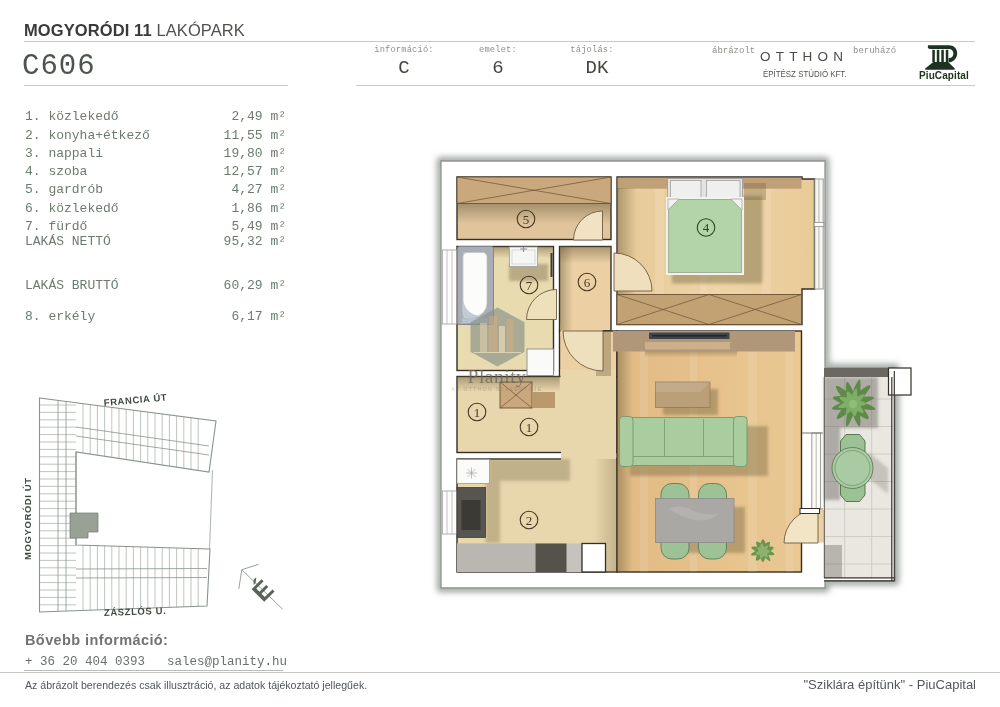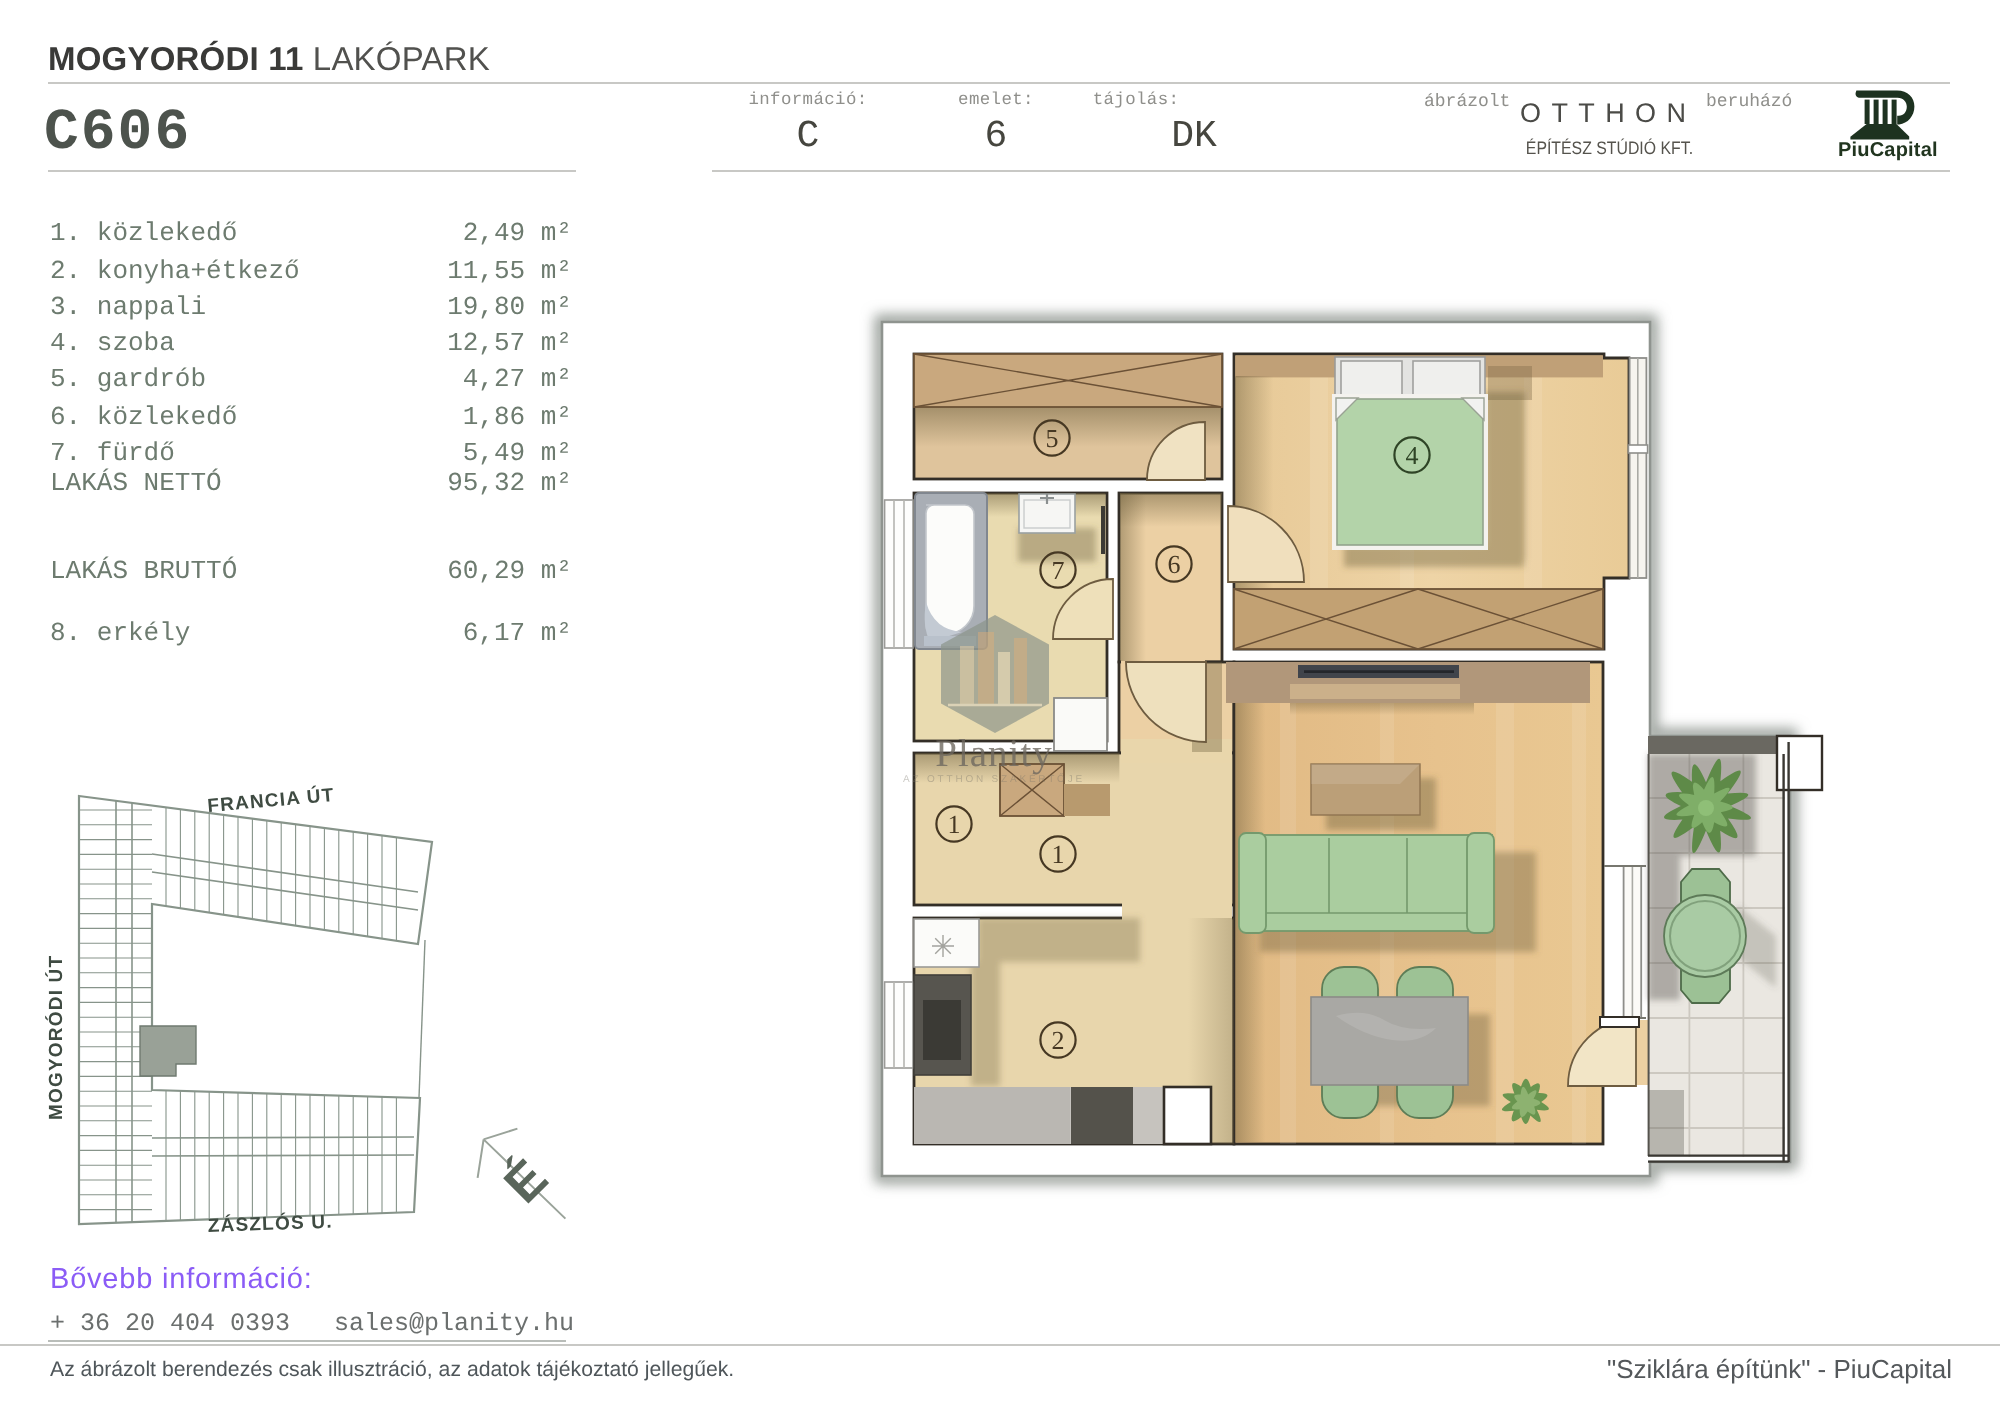--- a/index.html
+++ b/index.html
@@ -13,33 +13,33 @@
   .tlab{position:absolute;font-family:"Liberation Mono",monospace;font-size:8.7px;color:#8f8f8b;letter-spacing:0.2px;text-align:center;width:120px}
   .tval{position:absolute;font-family:"Liberation Mono",monospace;font-size:19px;color:#46463f;text-align:center;width:120px}
 </style>
 </head>
 <body>
 
 <div class="abs" style="left:24px;top:21px;font-size:16.5px;font-weight:bold;color:#3a3a38;letter-spacing:0.1px">MOGYORÓDI 11 <span style="font-weight:normal;color:#51514e">LAKÓPARK</span></div>
 
 <div class="hl" style="left:24px;top:41px;width:951px"></div>
 
-<div class="abs mono" style="left:22px;top:50px;font-size:29px;font-weight:bold;color:#4d534d;letter-spacing:1px">C606</div>
+<div class="abs mono" style="left:22px;top:50px;font-size:29px;font-weight:normal;color:#4d534d;letter-spacing:1px">C606</div>
 
 <div class="hl" style="left:24px;top:85px;width:264px"></div>
 
 <div class="hl" style="left:356px;top:85px;width:619px"></div>
 
 <div class="tlab" style="left:344px;top:45px">információ:</div>
 <div class="tval" style="left:344px;top:57px">C</div>
 
 <div class="tlab" style="left:438px;top:45px">emelet:</div>
 <div class="tval" style="left:438px;top:57px">6</div>
 
-<div class="tlab" style="left:508px;top:45px">tájolás:</div>
+<div class="tlab" style="left:532px;top:45px">tájolás:</div>
 <div class="tval" style="left:537px;top:57px">DK</div>
 
 <div class="abs mono" style="left:712px;top:46px;font-size:9px;color:#8f8f8b">ábrázolt</div>
 
 <div class="abs" style="left:760px;top:49px;width:82px;text-align:left;font-size:13.5px;letter-spacing:5.2px;color:#4b4b47;font-weight:500">OTTHON</div>
 <div class="abs" style="left:758px;top:69px;width:82px;text-align:center;font-size:9px;letter-spacing:0px;color:#55534d;white-space:nowrap;transform:scaleX(0.88);transform-origin:center">ÉPÍTÉSZ STÚDIÓ KFT.</div>
 
 <div class="abs mono" style="left:853px;top:46px;font-size:9px;color:#8f8f8b">beruházó</div>
 
 <svg class="abs" style="left:924px;top:43px" width="35" height="28" viewBox="0 0 35 28">
@@ -307,21 +307,21 @@
 <path d="M70,513 h28 v19 h-10 v6 h-18 Z" fill="#99a197" stroke="#6f7a70" stroke-width="0.7"></path>
 <text x="104" y="406" font-size="9.5" font-weight="bold" fill="#3f4b42" letter-spacing="0.6" transform="rotate(-5 104 406)">FRANCIA ÚT</text>
 <text x="31" y="560" font-size="9.5" font-weight="bold" fill="#3f4b42" letter-spacing="0.6" transform="rotate(-90 31 560)">MOGYORÓDI ÚT</text>
 <text x="104" y="616" font-size="9.5" font-weight="bold" fill="#3f4b42" letter-spacing="0.6" transform="rotate(-2 104 616)">ZÁSZLÓS U.</text>
 <g stroke="#9aa39a" stroke-width="1" fill="none">
       <path d="M282.7,609.3 L241.8,569.7 M241.8,569.7 L238.8,588.9 M241.8,569.7 L258.7,564.3"></path>
     </g>
 <text x="263" y="603" font-size="26" font-weight="bold" fill="#59655a" transform="rotate(-45 263 603)">É</text>
 </svg>
 
-<div class="abs" style="left:25px;top:632px;font-size:14.5px;font-weight:normal;color:#8b5cf6;letter-spacing:0.4px">Bővebb információ:</div>
+<div class="abs" style="left:25px;top:632px;font-size:14.5px;font-weight:bold;color:#737373;letter-spacing:0.4px">Bővebb információ:</div>
 
 <div class="abs mono" style="left:25px;top:655px;font-size:12.5px;color:#6b6f6e">+ 36 20 404 0393<span style="margin-left:22px">sales@planity.hu</span></div>
 
 <div class="hl" style="left:24px;top:670px;width:259px;background:#b9bdb9"></div>
 
 <div class="hl" style="left:0px;top:672px;width:1000px"></div>
 
 <div class="abs" style="left:25px;top:679px;font-size:10.6px;color:#4f565a">Az ábrázolt berendezés csak illusztráció, az adatok tájékoztató jellegűek.</div>
 
 <div class="abs" style="left:640px;top:677px;width:336px;text-align:right;font-size:13px;color:#54585b">"Sziklára építünk" - PiuCapital</div>

